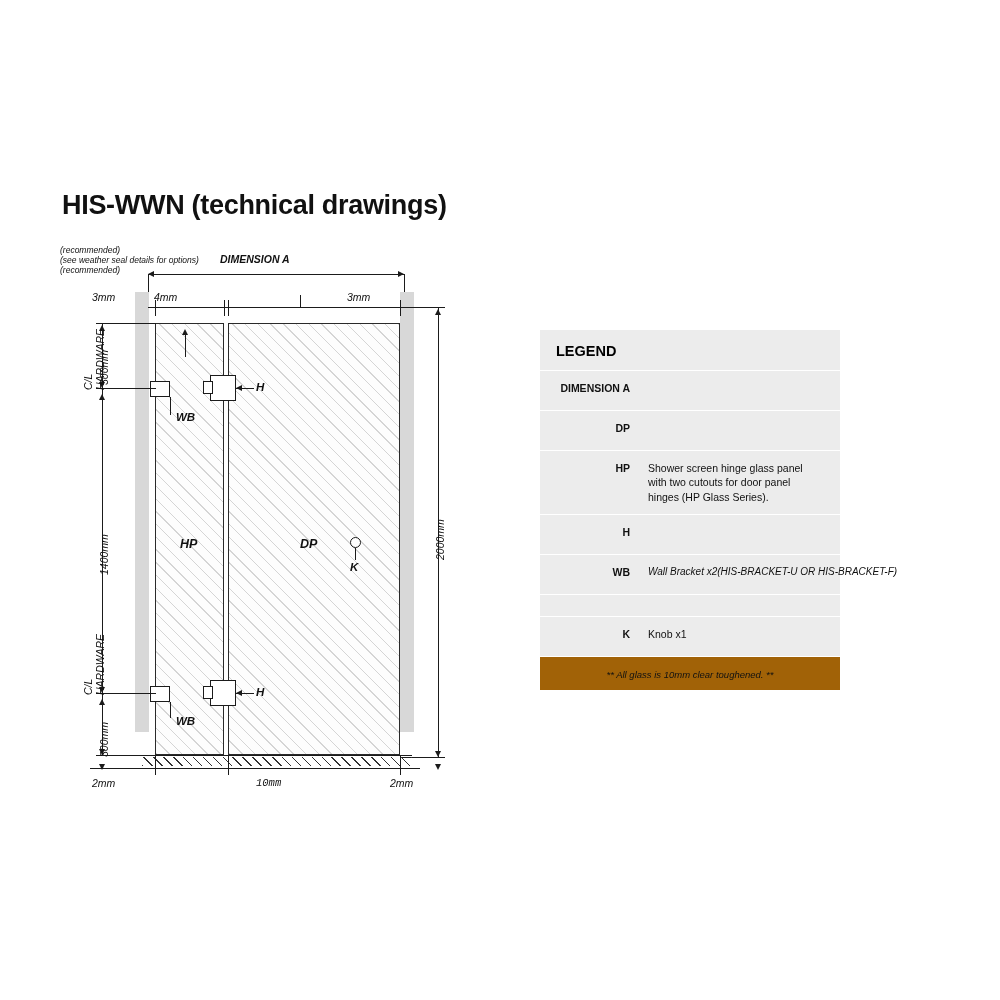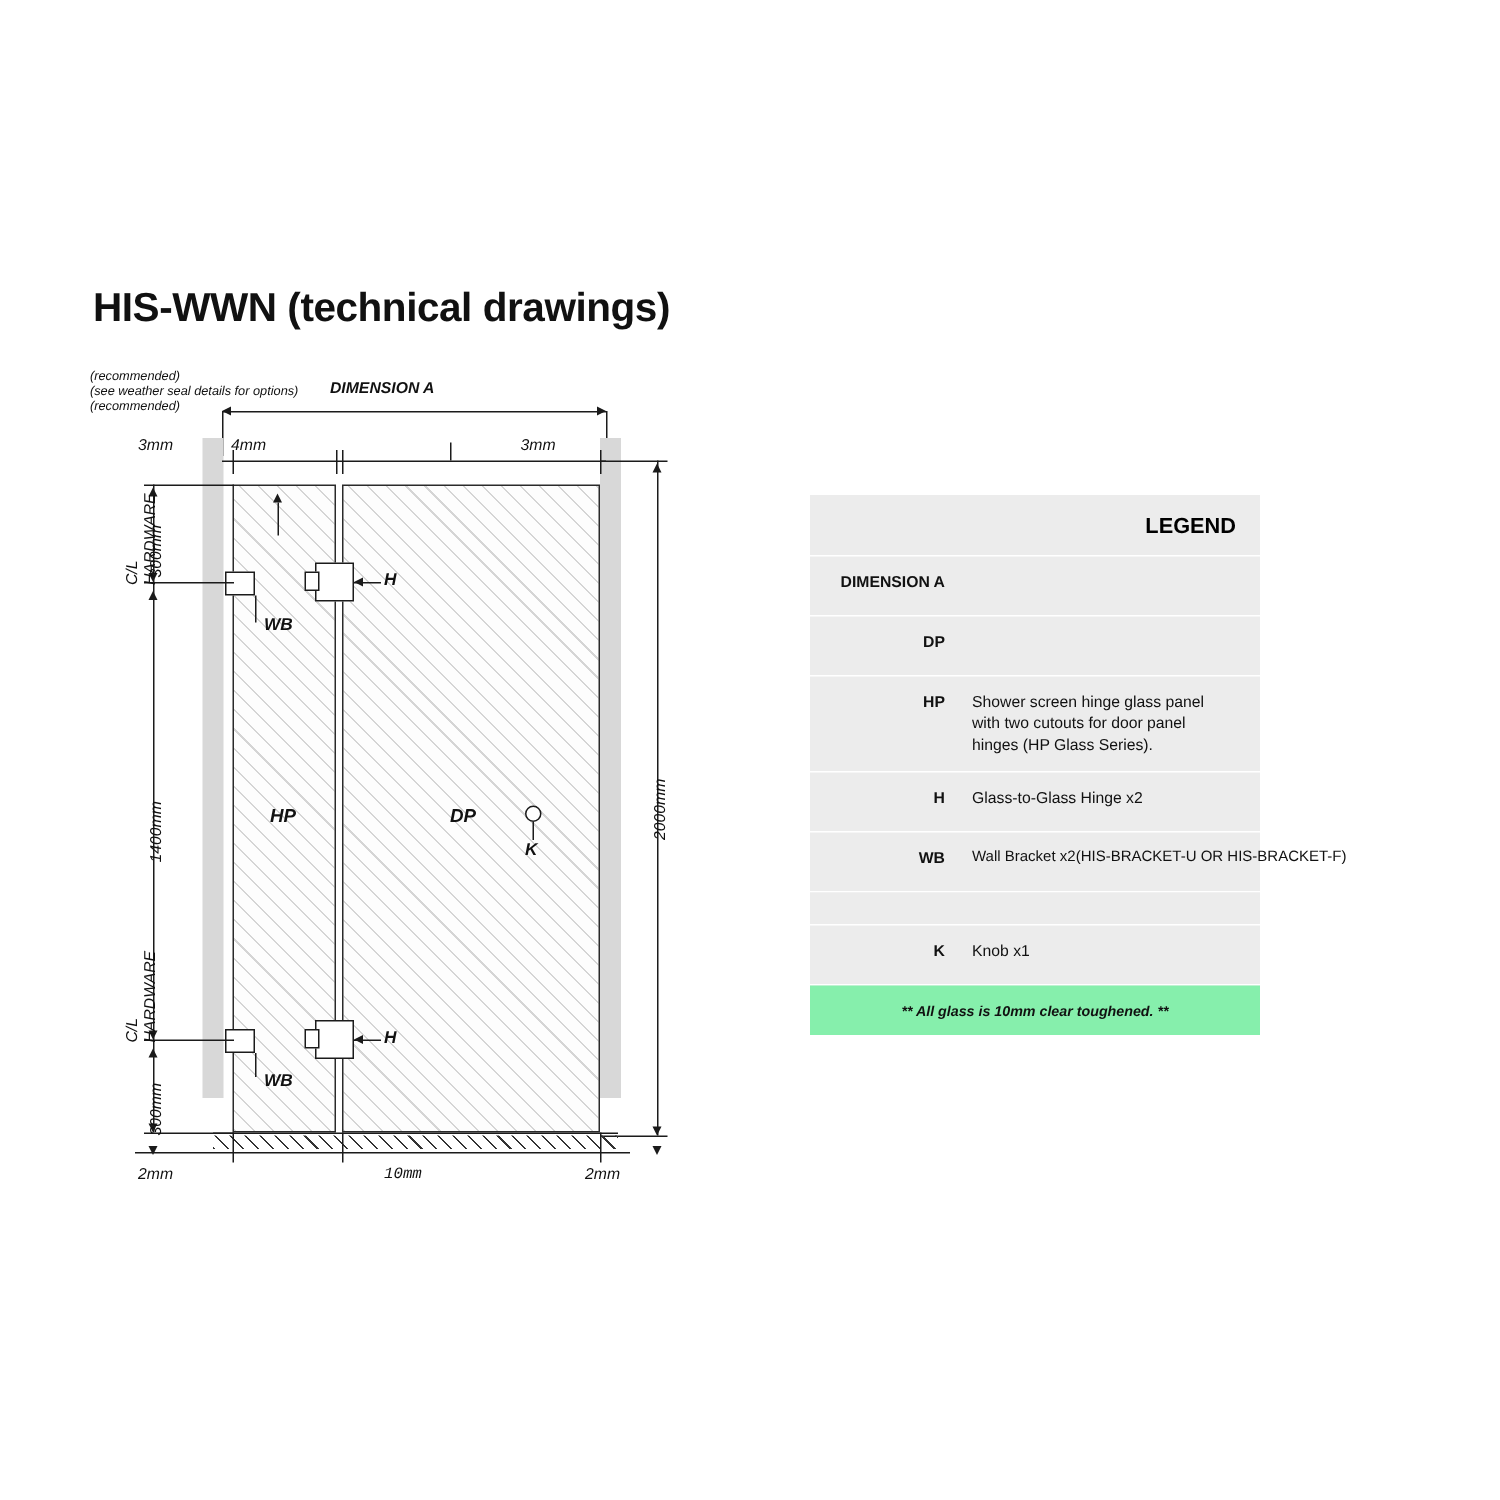--- a/index.html
+++ b/index.html
@@ -154,21 +154,20 @@
     top: 330px;
     width: 300px;
     background: #ececec;
     padding: 0;
   }
   .legend-title {
     font-size: 14.5px;
     font-weight: bold;
     padding: 13px 16px 11px 16px;
     border-bottom: 1px solid #ffffff;
-    text-align: right;
   }
   .legend-row {
     display: flex;
     border-bottom: 1px solid #ffffff;
     min-height: 40px;
   }
   .legend-row:last-child { border-bottom: none; }
   .legend-key {
     width: 100px;
     flex: 0 0 100px;
@@ -185,24 +184,24 @@
     font-size: 10.5px;
     color: #111;
     line-height: 1.38;
     white-space: pre-line;
   }
   .legend-desc.nowrap { white-space: nowrap; }
   .legend-note {
     padding: 12px 16px 10px 16px;
     font-size: 9.5px;
     font-style: italic;
-    font-weight: bold;
+    font-weight: normal;
     text-align: center;
     color: #111;
-    background: #86efac;
+    background: #a16207;
   }
   .legend-spacer { height: 22px; background: #ececec; border-bottom: 1px solid #ffffff; }
 </style>
 </head>
 <body>
 
 <div id="page">
 
   <div class="title">HIS-WWN (technical drawings)</div>
 
@@ -319,25 +318,24 @@
       <div class="legend-key">DP</div>
     </div>
     <div class="legend-row">
       <div class="legend-key">HP</div>
       <div class="legend-desc">Shower screen hinge glass panel
 with two cutouts for door panel
 hinges (HP Glass Series).</div>
     </div>
     <div class="legend-row">
       <div class="legend-key">H</div>
-      <div class="legend-desc">Glass-to-Glass Hinge x2</div>
     </div>
     <div class="legend-row">
       <div class="legend-key">WB</div>
-      <div class="legend-desc nowrap" style="font-size:10px;">Wall Bracket x2(HIS-BRACKET-U OR HIS-BRACKET-F)</div>
+      <div class="legend-desc nowrap" style="font-size:10px;font-style:italic;">Wall Bracket x2(HIS-BRACKET-U OR HIS-BRACKET-F)</div>
     </div>
     <div class="legend-spacer"></div>
     <div class="legend-row">
       <div class="legend-key">K</div>
       <div class="legend-desc">Knob x1</div>
     </div>
 
     <div class="legend-note">** All glass is 10mm clear toughened. **</div>
   </div>
 

